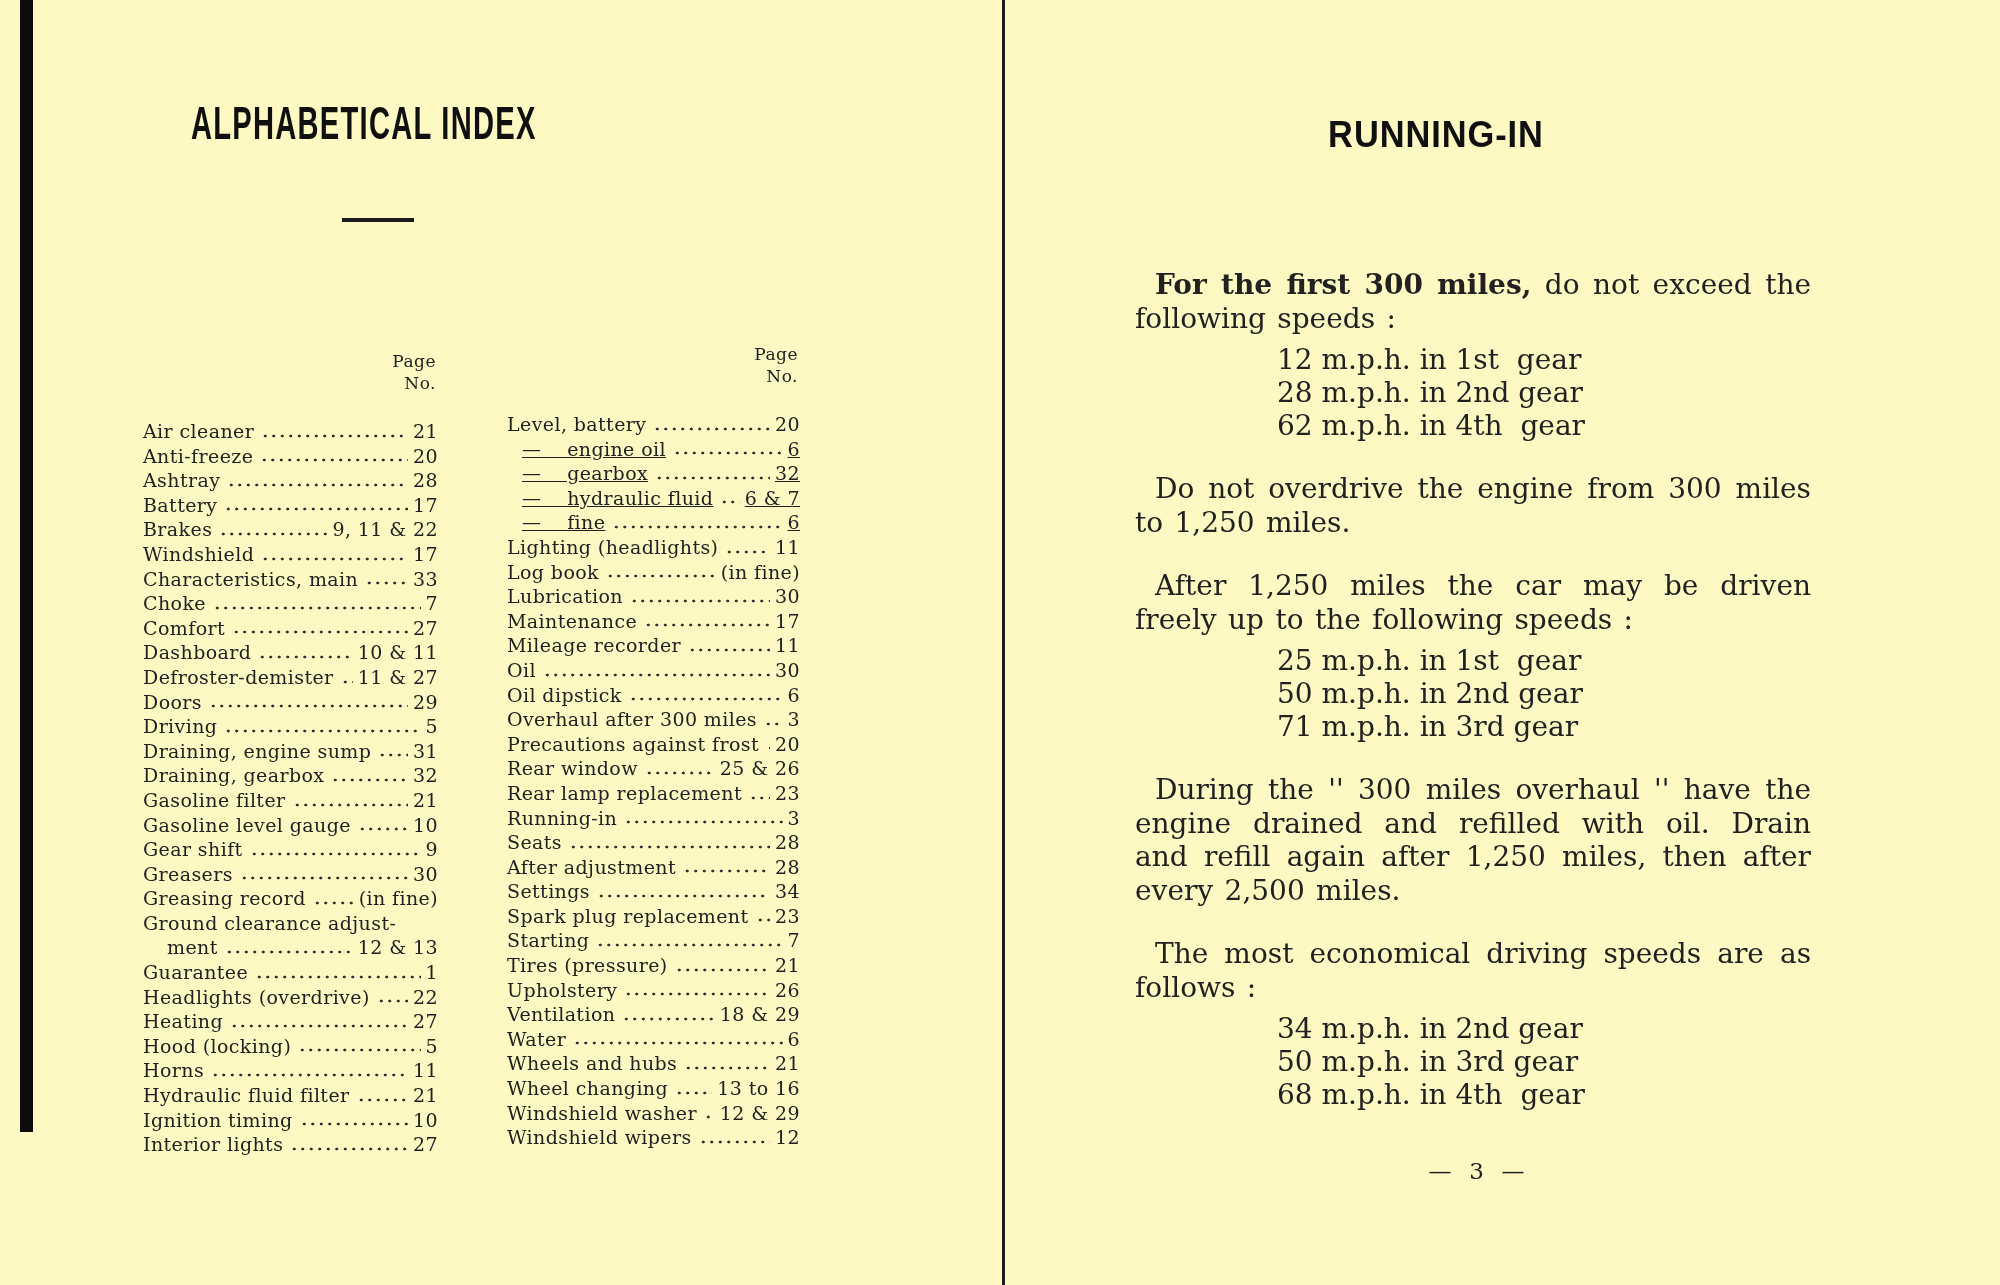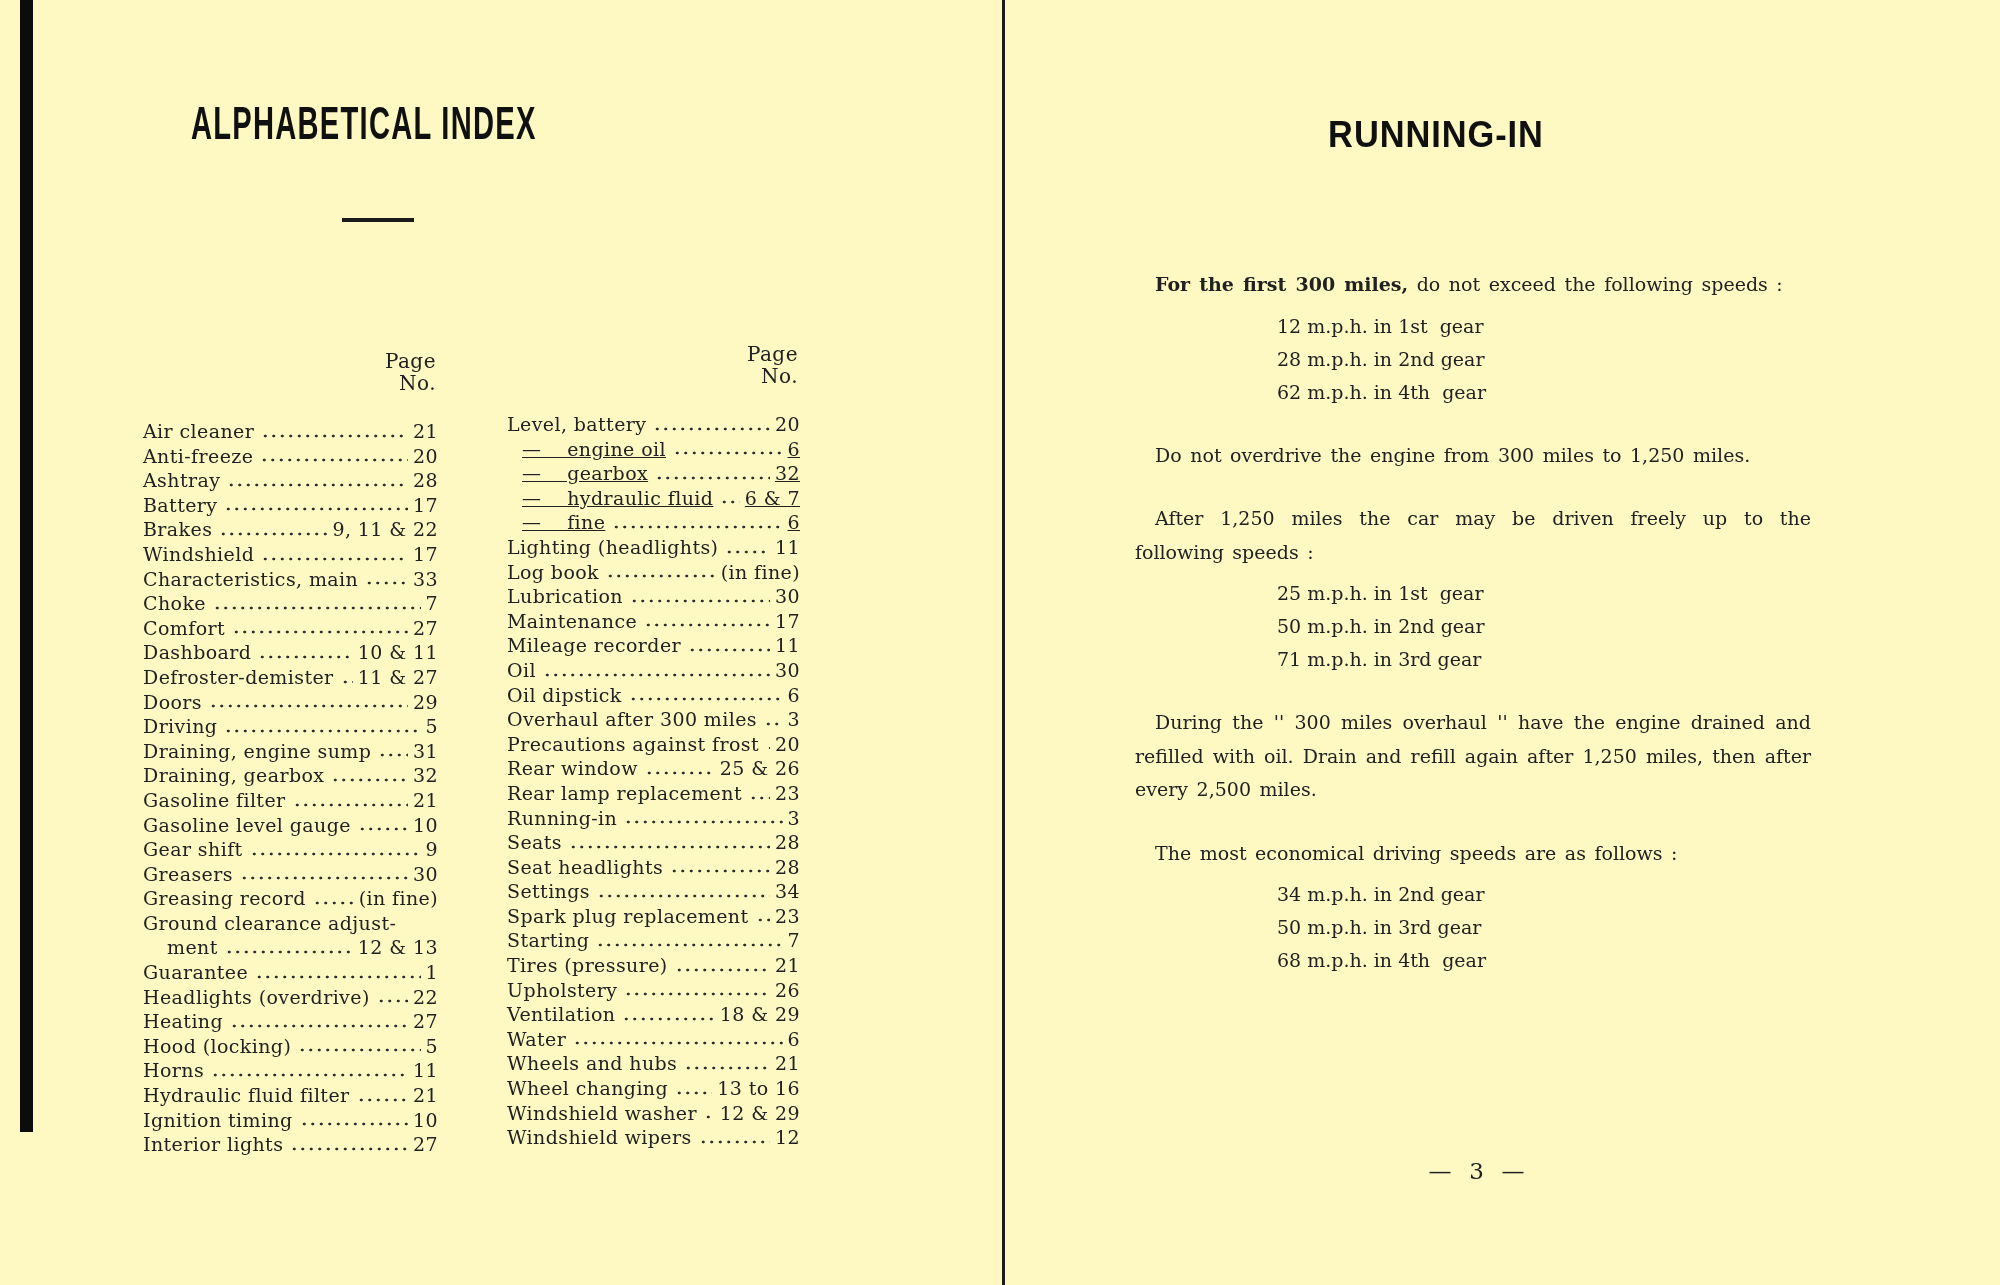--- a/index.html
+++ b/index.html
@@ -11,36 +11,36 @@
   .divider{position:absolute;left:1002px;top:0;width:3px;height:1285px;background:#1c1c1c;}
   
   .lp-title{position:absolute;left:191px;top:99px;white-space:nowrap;
             font-family:"Liberation Sans",sans-serif;font-weight:700;font-size:47px;
             letter-spacing:2px;transform:scaleX(0.62);transform-origin:0 0;color:#101010;line-height:1;}
   .rule{position:absolute;left:342px;top:218px;width:72px;height:4px;background:#1b1b1b;}
   
   .col{position:absolute;}
   #col1{left:143px;top:350px;width:295px;}
   #col2{left:507px;top:343px;width:293px;}
-  .idx-head{text-align:right;font-size:20px;line-height:22px;letter-spacing:0.5px;padding-right:2px;}
+  .idx-head{text-align:right;font-size:17px;line-height:22px;letter-spacing:0.5px;padding-right:2px;}
   .idx-rows{margin-top:25px;}
   .irow{display:flex;align-items:baseline;line-height:24.6px;height:24.6px;
         font-size:19px;letter-spacing:0.4px;}
   .irow.ind{padding-left:15px;text-decoration:underline;}
   .irow.ind2{padding-left:24px;}
   .lab{white-space:pre;}
   .pg{white-space:pre;margin-left:2px;}
   .leader{flex:1 1 auto;min-width:4px;align-self:flex-end;height:8px;margin:0 3px 4px 7px;
           background-image:radial-gradient(circle at 4.25px 4px, #2e2e2e 1.25px, rgba(0,0,0,0) 1.7px);
           background-size:8.5px 8px;background-repeat:repeat-x;}
   
   .rp-title{position:absolute;left:1060px;top:116px;width:752px;text-align:center;white-space:nowrap;
             font-family:"Liberation Sans",sans-serif;font-weight:700;font-size:37px;
             letter-spacing:1px;transform:scaleX(0.93);transform-origin:center;color:#101010;line-height:1;}
-  .rp-body{position:absolute;left:1135px;top:268px;width:676px;font-size:19px;line-height:33.5px;}
+  .rp-body{position:absolute;left:1135px;top:268px;width:676px;font-size:28px;line-height:33.5px;}
   .para{margin:30px 0 8px;text-align:justify;text-indent:20px;word-spacing:2.5px;}
   .para:first-child{margin-top:0;}
   .para b{font-weight:700;}
   .speedlist{margin:8px 0 0 142px;line-height:33px;}
   .speed{white-space:pre;}
   .pagenum{position:absolute;left:1135px;top:1158px;width:684px;text-align:center;
            font-size:23px;white-space:pre;letter-spacing:1px;}
 </style>
 </head>
 <body>
@@ -301,21 +301,21 @@
             <span class="lab">Running-in</span>
             <span class="leader"></span>
             <span class="pg">3</span>
           </div>
           <div class="irow">
             <span class="lab">Seats</span>
             <span class="leader"></span>
             <span class="pg">28</span>
           </div>
           <div class="irow">
-            <span class="lab">Seat headlights</span>
+            <span class="lab">After adjustment</span>
             <span class="leader"></span>
             <span class="pg">28</span>
           </div>
           <div class="irow">
             <span class="lab">Settings</span>
             <span class="leader"></span>
             <span class="pg">34</span>
           </div>
           <div class="irow">
             <span class="lab">Spark plug replacement</span>

